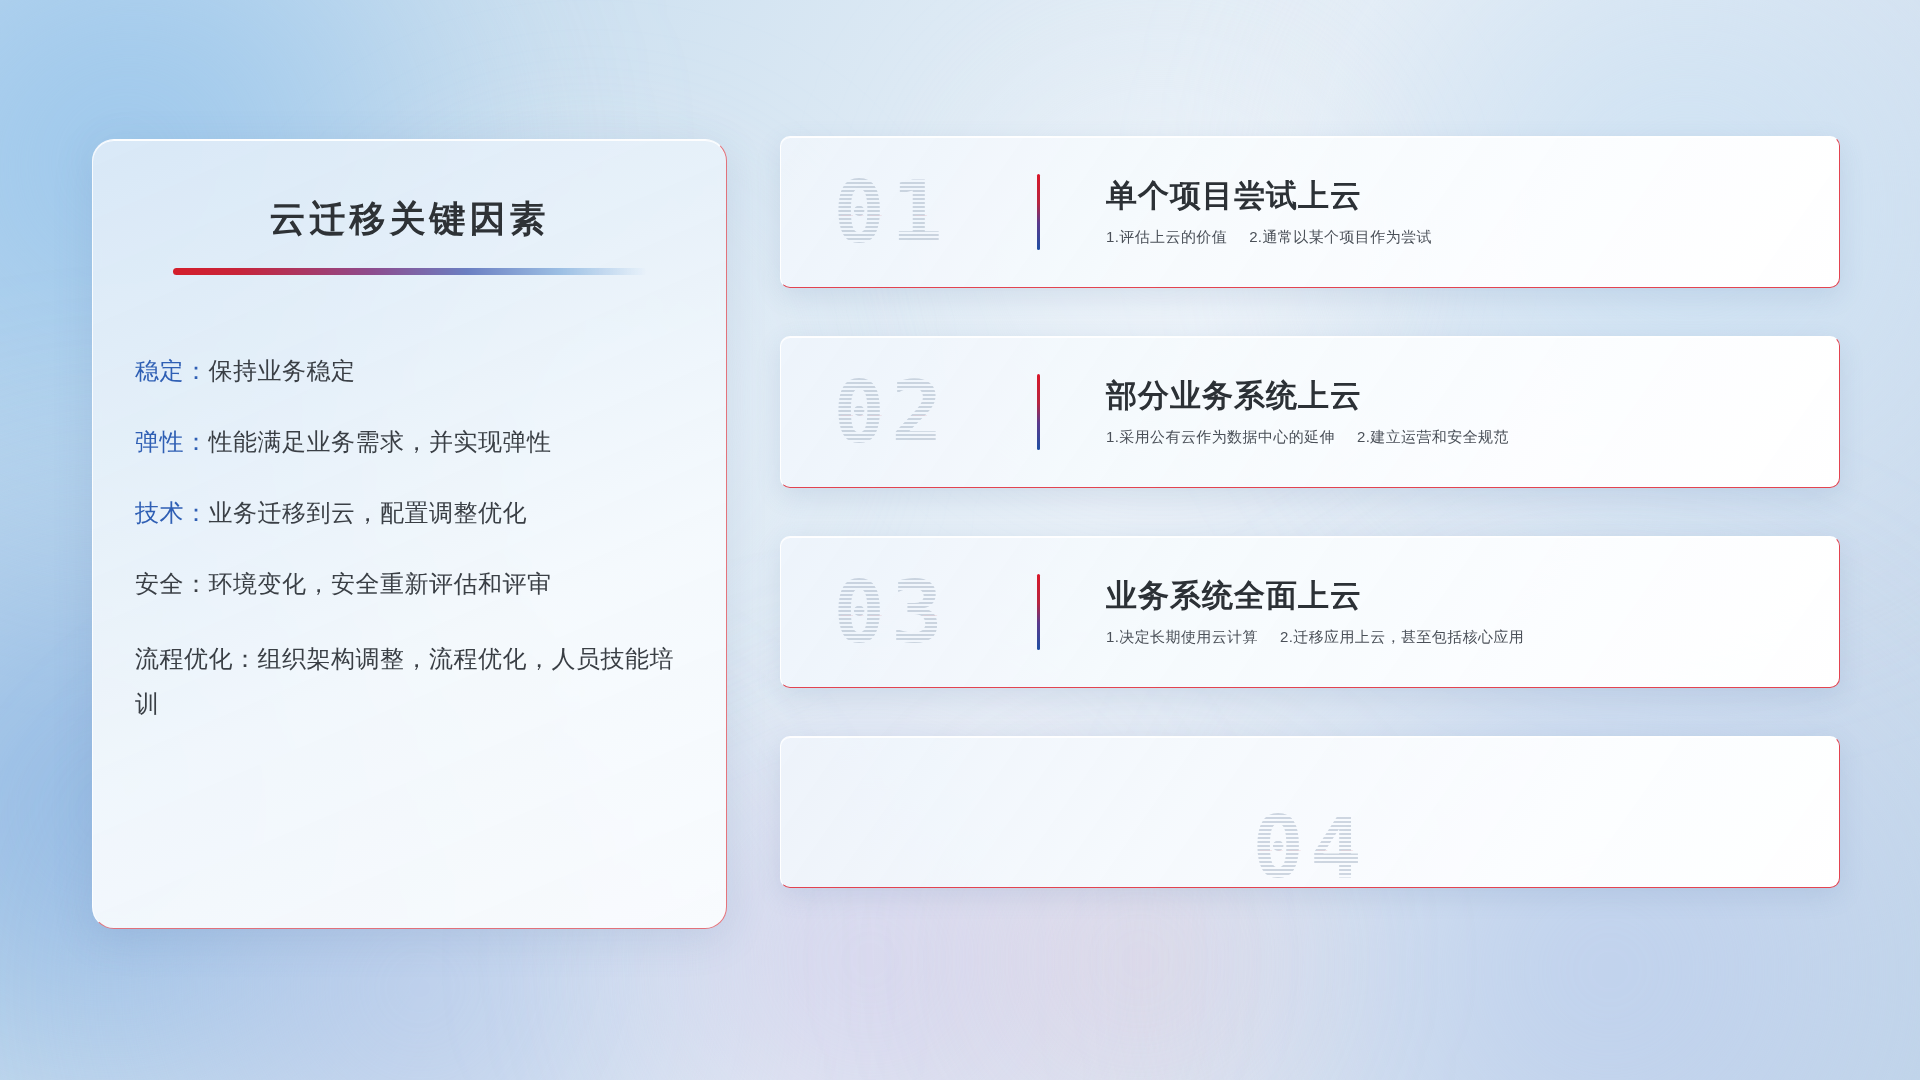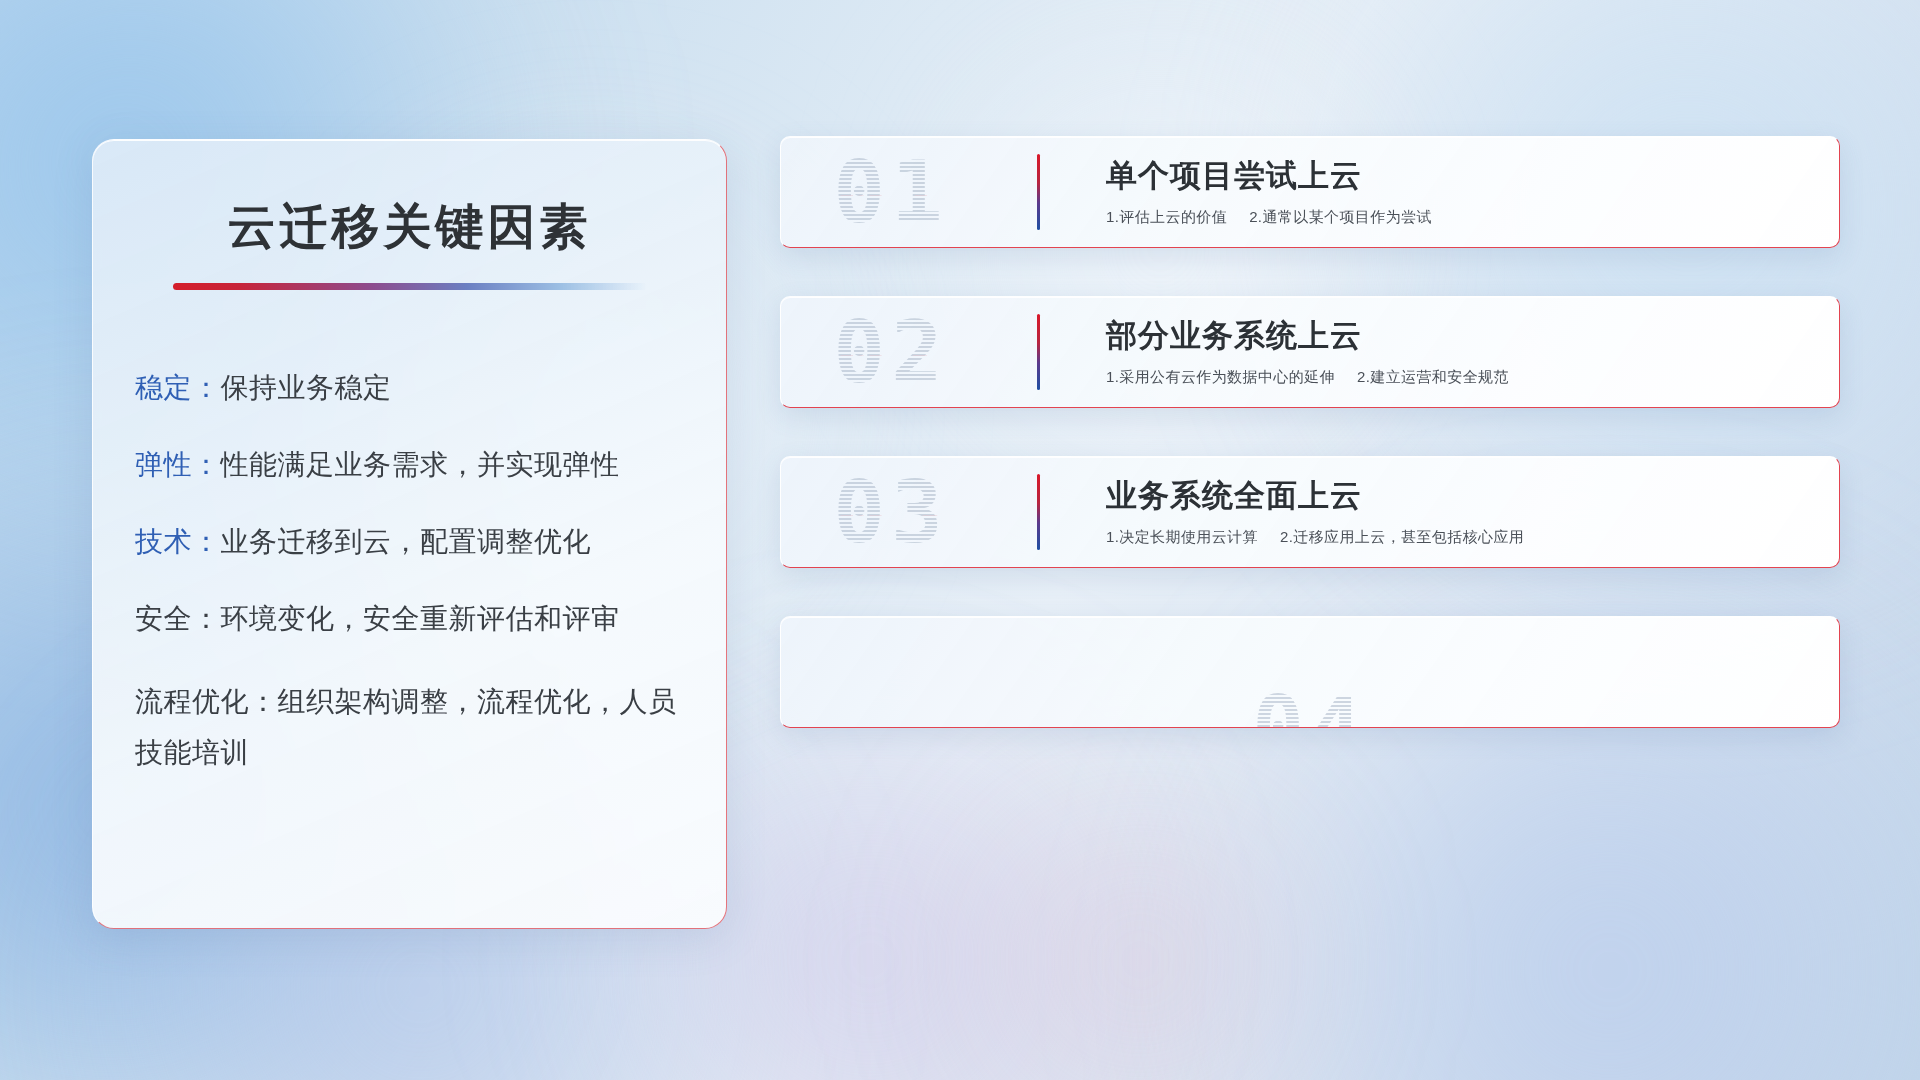--- a/index.html
+++ b/index.html
@@ -45,47 +45,47 @@
     border:1.6px solid rgba(255,255,255,.75);
     border-right-color:rgba(226,83,92,.80);
     border-bottom-color:rgba(226,83,92,.80);
     box-shadow:0 10px 40px rgba(85,120,165,.16), inset 0 1px 0 rgba(255,255,255,.9);
     backdrop-filter:blur(4px);
     overflow:hidden;
   }
   .panel-title{
     margin-top:55px;
     text-align:center;
-    font-size:48px;
+    font-size:36px;
     font-weight:700;
     color:#2e3236;
     letter-spacing:4px;
   }
   .title-rule{
     margin:24px auto 0;
     width:474px; height:7px; border-radius:4px;
     background:linear-gradient(90deg,#d41e2b 0%, #c7243a 14%, #8d4c8e 42%, #6b7fc2 62%, #9dc0e4 82%, rgba(200,224,243,0) 100%);
   }
   .factor-list{ margin:78px 0 0 42px; }
   .factor{
-    font-size:28px; line-height:1.46;
+    font-size:24px; line-height:1.46;
     color:#3a3f45;
     margin-bottom:36px;
     letter-spacing:.5px;
     white-space:nowrap;
   }
   .factor .k{ color:#2f5fb4; }
   .factor .k.plain{ color:#3a3f45; }
   .factor.wrap{ white-space:normal; width:560px; margin-bottom:30px; line-height:1.85; }
 
   
   .cards{ position:absolute; left:780px; top:136px; width:1060px; }
   .card{
     position:relative;
-    height:112px;
+    height:152px;
     margin-bottom:48px;
     border-radius:10px;
     background:linear-gradient(125deg, rgba(238,244,251,.92) 0%, rgba(246,250,253,.96) 38%, rgba(252,253,255,.98) 70%, rgba(255,255,255,.99) 100%);
     border:1.4px solid rgba(255,255,255,.85);
     border-right-color:rgba(226,53,66,.92);
     border-bottom-color:rgba(226,53,66,.92);
     box-shadow:0 8px 26px rgba(80,115,160,.14), inset 0 1px 0 rgba(255,255,255,.9);
     display:flex; align-items:center;
     overflow:hidden;
     gap:36px;

